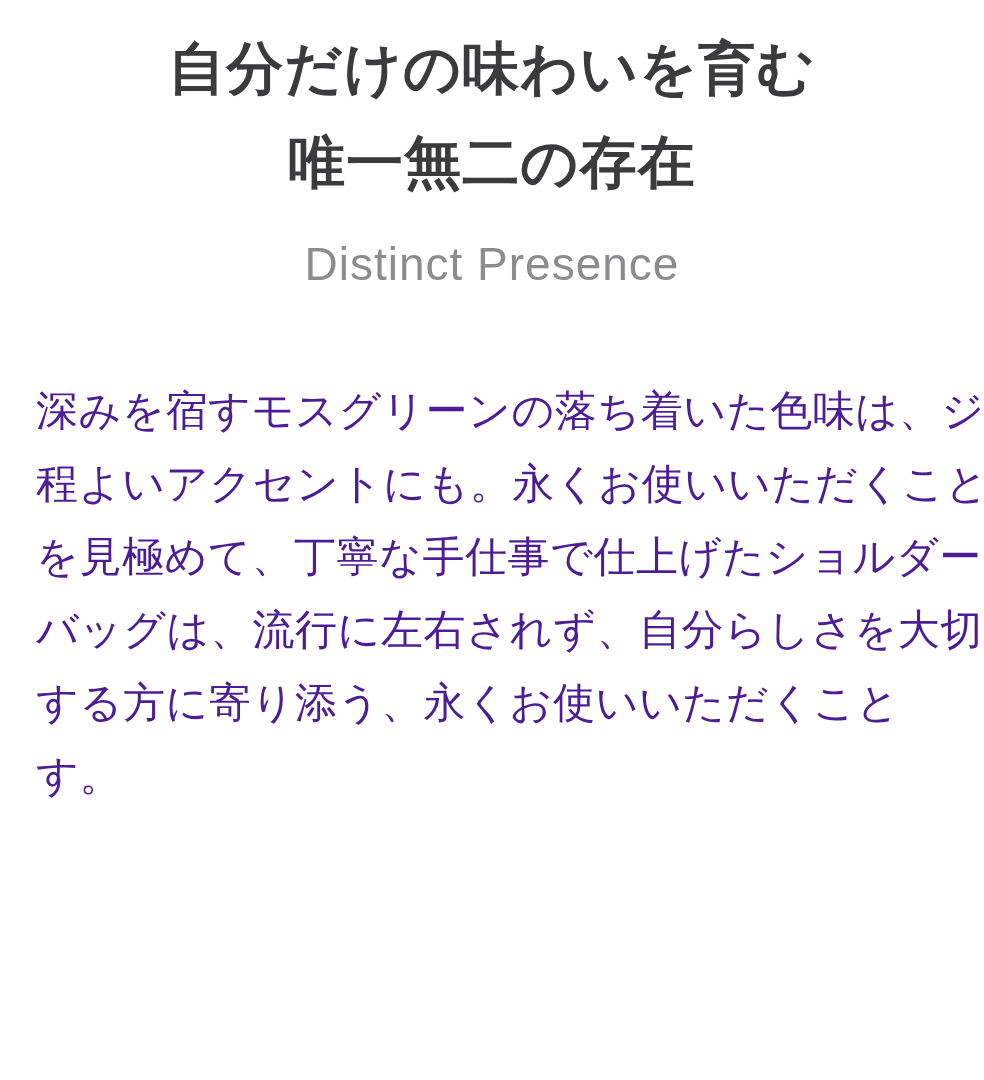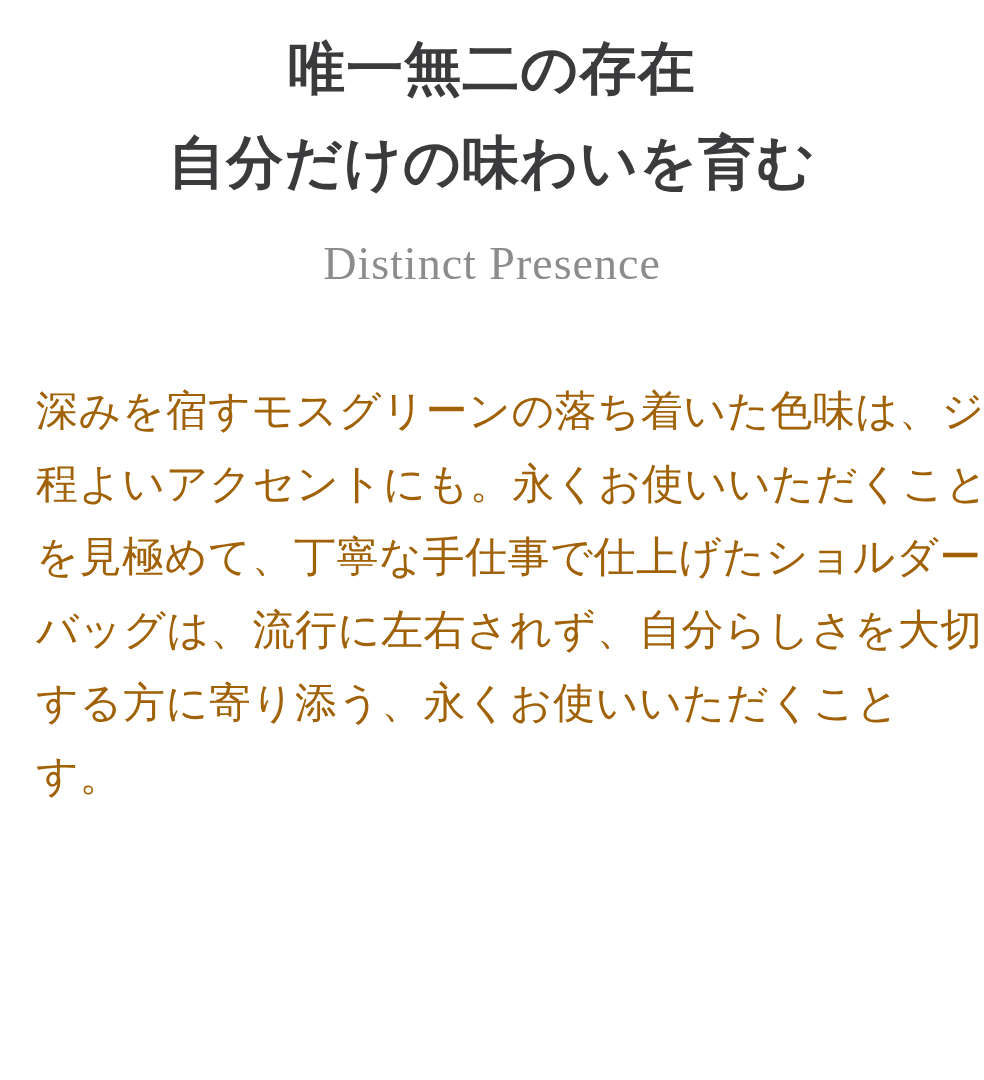--- a/index.html
+++ b/index.html
@@ -25,49 +25,49 @@
     line-height: 94px;
     letter-spacing: 1px;
   }
   .heading .h-line {
     display: block;
   }
   .subtitle {
     margin-top: 26px;
     text-align: center;
     color: #8c8c8e;
-    font-family: Liberation Serif, serif;
+    font-family: Liberation Sans, sans-serif;
     font-weight: 400;
     font-size: 46px;
     line-height: 56px;
     letter-spacing: 1px;
   }
   .description {
     margin-top: 82px;
     padding-left: 36px;
     padding-right: 30px;
-    color: #a16207;
+    color: #4c1d95;
     font-size: 42px;
     line-height: 73px;
     letter-spacing: 0.5px;
     font-weight: 400;
   }
   .description .d-line {
     display: block;
     white-space: nowrap;
   }
 </style>
 </head>
 <body>
 
 <div class="page">
 
   <div class="heading">
+    <span class="h-line">自分だけの味わいを育む</span>
     <span class="h-line">唯一無二の存在</span>
-    <span class="h-line">自分だけの味わいを育む</span>
   </div>
 
   <div class="subtitle">Distinct Presence</div>
 
   <div class="description">
     <span class="d-line">深みを宿すモスグリーンの落ち着いた色味は、ジ</span>
     <span class="d-line">程よいアクセントにも。永くお使いいただくこと</span>
     <span class="d-line">を見極めて、丁寧な手仕事で仕上げたショルダー</span>
     <span class="d-line">バッグは、流行に左右されず、自分らしさを大切に</span>
     <span class="d-line">する方に寄り添う、永くお使いいただくこと</span>

